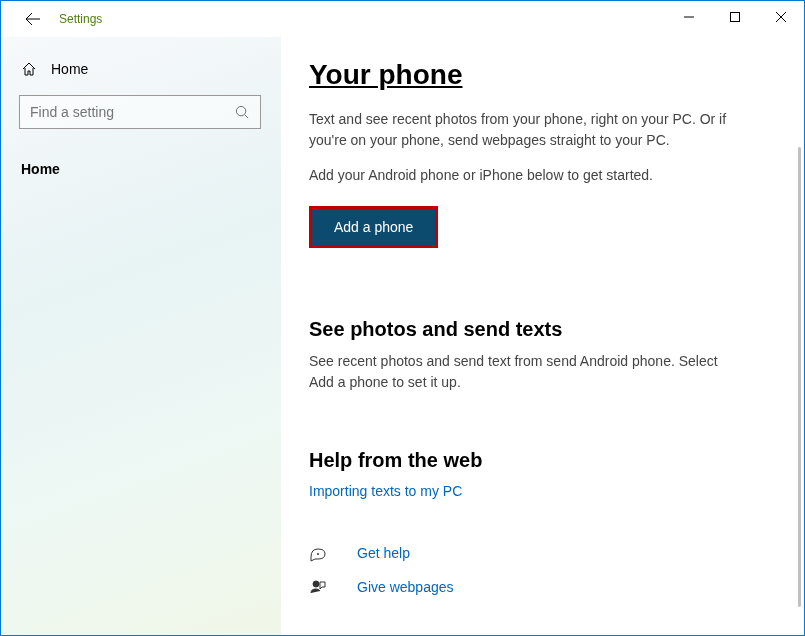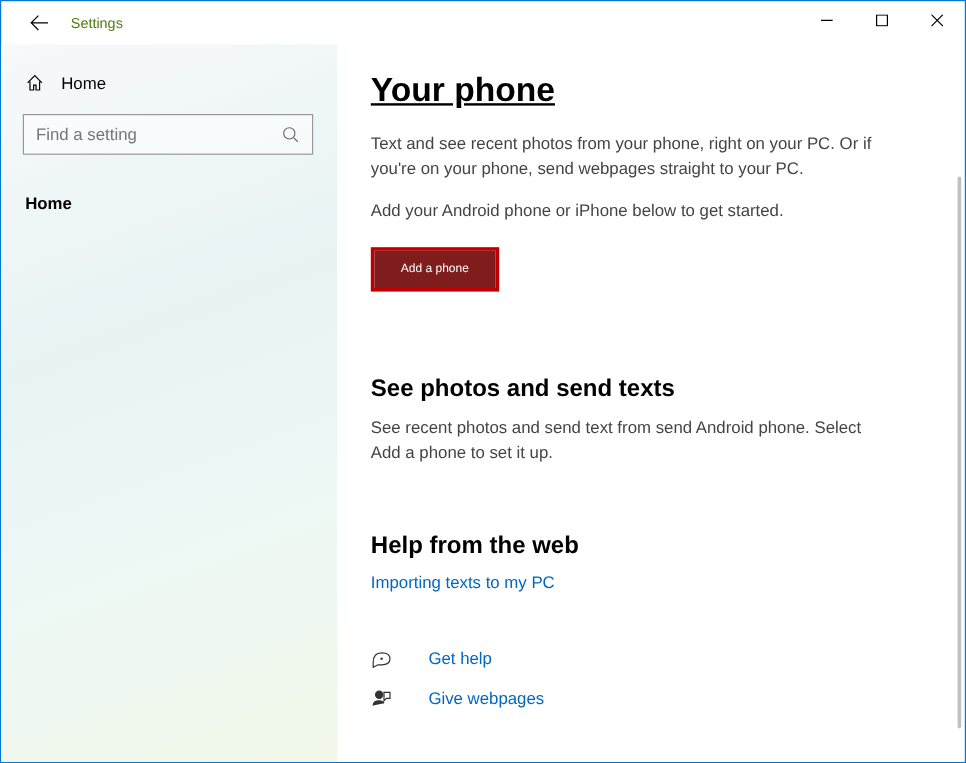--- a/index.html
+++ b/index.html
@@ -13,21 +13,21 @@
 .sidebar { width: 280px; padding: 16px 20px 0 18px; background: linear-gradient(160deg, #f7f9fb 0%, #e8f3f4 40%, #eef8f4 70%, #f0f7e8 100%); }
 .home-row { display: flex; align-items: center; gap: 14px; font-size: 14px; padding: 8px 0 18px 2px; cursor: pointer; }
 .search-box { border: 1px solid #999; height: 34px; display: flex; align-items: center; padding: 0 10px; background: rgba(255,255,255,0.5); margin-bottom: 22px; }
 .search-box input { border: none; outline: none; flex: 1; background: transparent; font-size: 14px; color: #555; }
 .nav-item { font-size: 14px; padding: 10px 2px; font-weight: 600; cursor: pointer; }
 .content { flex: 1; padding: 22px 28px 0 28px; position: relative; overflow: hidden; }
 .scroll-ind { position: absolute; right: 3px; top: 110px; width: 3px; height: 460px; background: #c0c0c0; border-radius: 2px; }
 h1 { font-size: 28px; font-weight: 600; margin-bottom: 18px; text-decoration: underline; }
 .subtext { font-size: 14px; color: #444; line-height: 1.5; margin-bottom: 14px; max-width: 420px; }
 .add-btn-wrap { border: 3px solid #c00000; display: inline-block; padding: 0; margin-top: 6px; margin-bottom: 70px; }
-.add-btn { background: #7f1d1d; color: #fff; border: none; font-size: 10px; padding: 10px 22px; cursor: pointer; }
+.add-btn { background: #0c4a6e; color: #fff; border: none; font-size: 14px; padding: 10px 22px; cursor: pointer; }
 h2 { font-size: 20px; font-weight: 600; margin-bottom: 10px; }
 .section { margin-bottom: 56px; }
 .link { color: #0067c0; font-size: 14px; cursor: pointer; display: inline-block; }
 .help-row { display: flex; align-items: center; gap: 30px; margin-bottom: 16px; }
 .help-icon { width: 18px; height: 18px; color: #333; display: flex; align-items: center; justify-content: center; }
 </style>
 </head>
 <body>
 
 <div class="titlebar">

